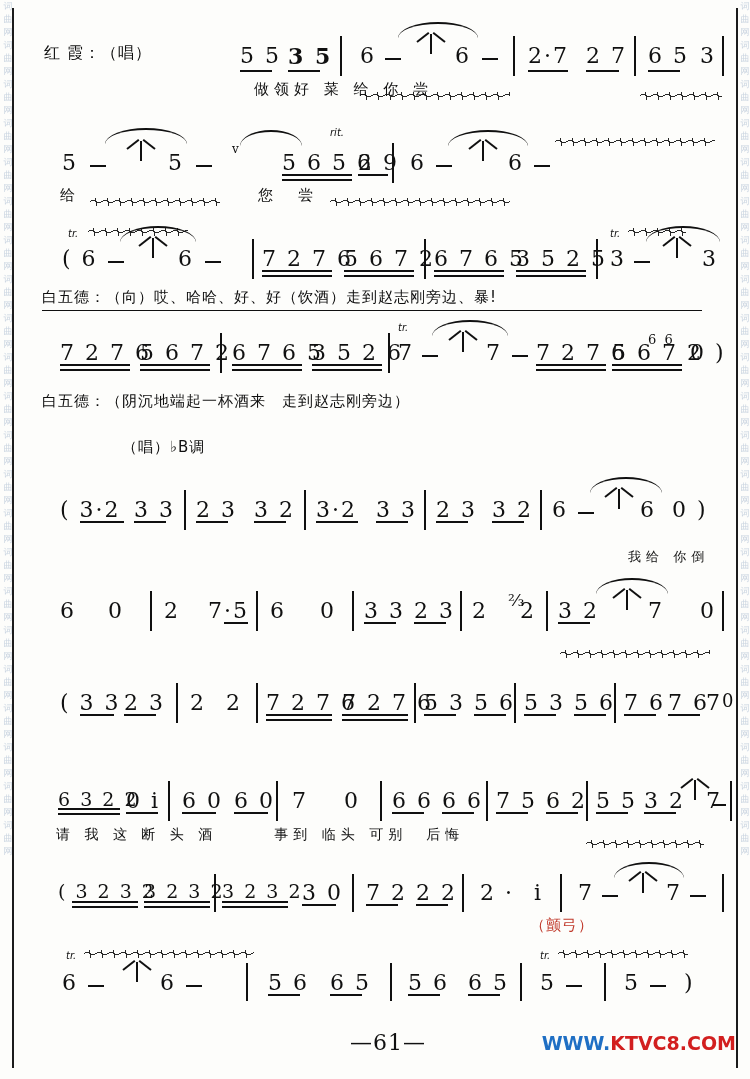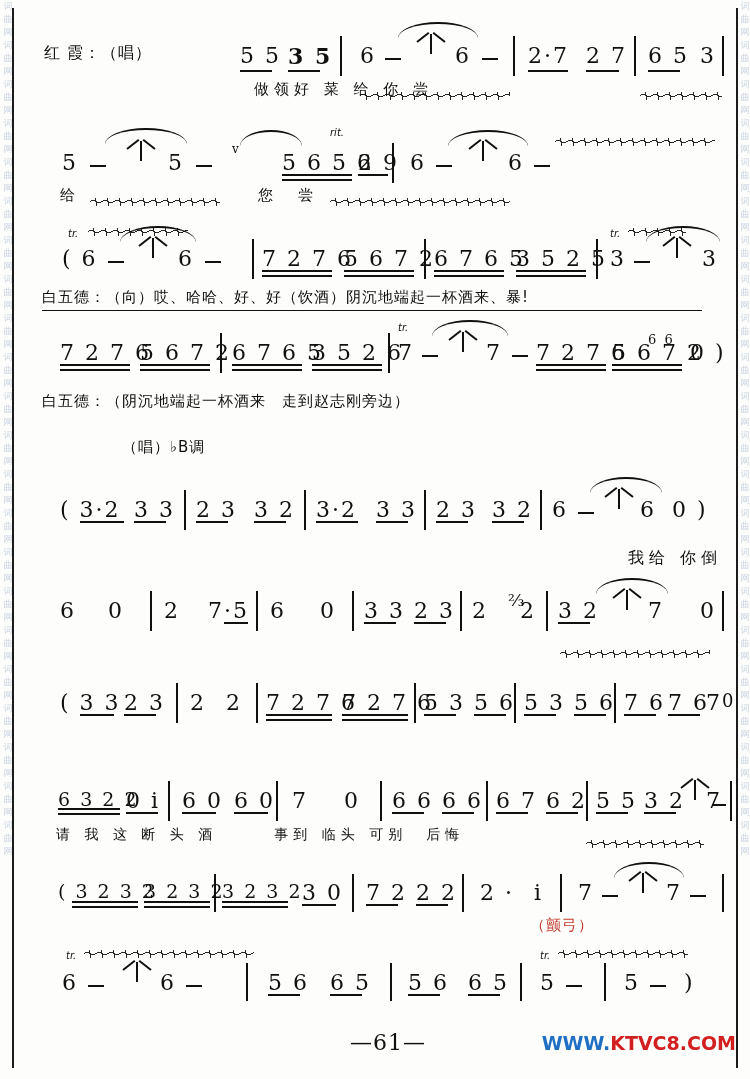--- a/index.html
+++ b/index.html
@@ -325,21 +325,21 @@
   <div class="ink tiny" style="left:610px; top:228px;">tr.</div>
   <div class="wave" style="left:628px; top:228px; width:58px;"></div>
   <div class="ink num" style="left:610px; top:246px;">3</div>
   <div class="dash" style="left:634px; top:261px;"></div>
   <div class="slur" style="left:646px; top:226px; width:74px;"></div>
   <div class="tent" style="left:664px; top:238px;">
       <i></i>
     </div>
   <div class="ink num" style="left:702px; top:246px;">3</div>
 
-  <div class="ink speech" style="left:42px; top:288px; font-size:15px;">白五德：（向）哎、哈哈、好、好（饮酒）阴沉地端起一杯酒来、暴!</div>
+  <div class="ink speech" style="left:42px; top:288px; font-size:15px;">白五德：（向）哎、哈哈、好、好（饮酒）走到赵志刚旁边、暴!</div>
   <div class="ext" style="left:42px; top:310px; width:660px;"></div>
 
   <div class="ink num" style="left:60px; top:340px;">7 2 7 6</div>
   <div class="beam" style="left:60px; top:364px; width:70px;"></div>
   <div class="beam" style="left:60px; top:369px; width:70px;"></div>
   <div class="ink num" style="left:140px; top:340px;">5 6 7 2</div>
   <div class="beam" style="left:140px; top:364px; width:70px;"></div>
   <div class="beam" style="left:140px; top:369px; width:70px;"></div>
   <div class="bar" style="left:220px; top:333px; height:40px;"></div>
 
@@ -415,21 +415,21 @@
   <div class="ink num" style="left:636px; top:497px; opacity:0;">.</div>
 
   <div class="ink num" style="left:666px; top:497px; opacity:0;">.</div>
 
   <div class="ink num" style="left:634px; top:497px; opacity:0;">.</div>
 
   <div class="ink num" style="left:646px; top:497px; opacity:0;">.</div>
 
   <div class="ink num" style="left:676px; top:497px; opacity:0;">.</div>
 
-  <div class="ink lyric" style="left:628px; top:548px; font-size:16px;">我给 你倒</div>
+  <div class="ink lyric" style="left:628px; top:548px; font-size:13px;">我给 你倒</div>
 
   <div class="ink num" style="left:60px; top:598px;">6</div>
   <div class="ink num" style="left:108px; top:598px;">0</div>
   <div class="bar" style="left:150px; top:591px; height:40px;"></div>
 
   <div class="ink num" style="left:164px; top:598px;">2</div>
   <div class="ink num" style="left:208px; top:598px;">7·5</div>
   <div class="beam" style="left:224px; top:622px; width:24px;"></div>
   <div class="bar" style="left:256px; top:591px; height:40px;"></div>
 
@@ -513,21 +513,21 @@
   <div class="ink num" style="left:292px; top:788px;">7</div>
   <div class="ink num" style="left:344px; top:788px;">0</div>
   <div class="bar" style="left:380px; top:781px; height:40px;"></div>
 
   <div class="ink num" style="left:392px; top:788px;">6 6</div>
   <div class="beam" style="left:392px; top:812px; width:32px;"></div>
   <div class="ink num" style="left:442px; top:788px;">6 6</div>
   <div class="beam" style="left:442px; top:812px; width:32px;"></div>
   <div class="bar" style="left:486px; top:781px; height:40px;"></div>
 
-  <div class="ink num" style="left:496px; top:788px;">6 7</div>
+  <div class="ink num" style="left:496px; top:788px;">7 5</div>
   <div class="beam" style="left:496px; top:812px; width:32px;"></div>
   <div class="ink num" style="left:546px; top:788px;">6 2</div>
   <div class="beam" style="left:546px; top:812px; width:32px;"></div>
   <div class="bar" style="left:586px; top:781px; height:40px;"></div>
 
   <div class="ink num" style="left:596px; top:788px;">5 5</div>
   <div class="beam" style="left:596px; top:812px; width:32px;"></div>
   <div class="ink num" style="left:644px; top:788px;">3 2</div>
   <div class="beam" style="left:644px; top:812px; width:32px;"></div>
   <div class="tent" style="left:682px; top:780px;">

